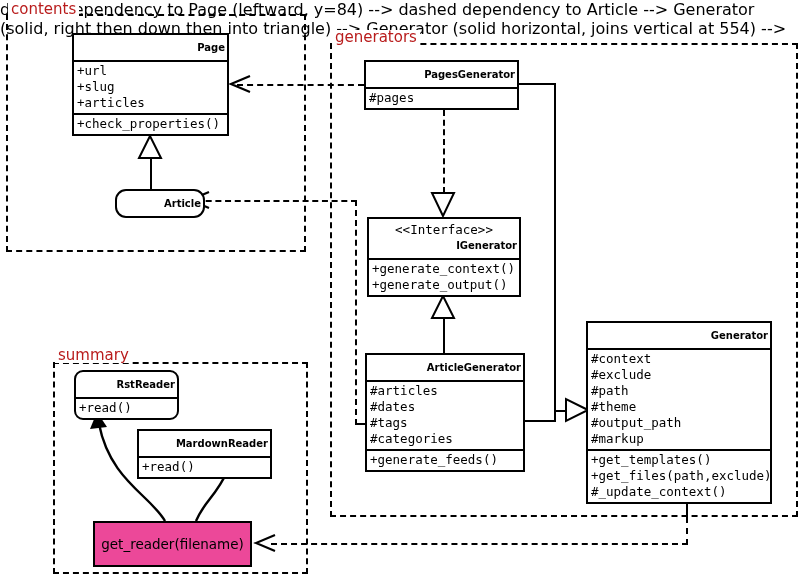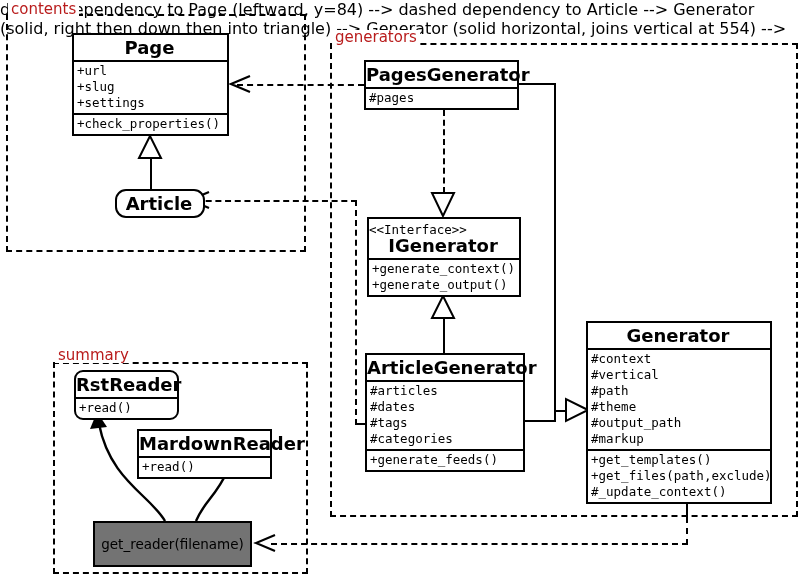--- a/index.html
+++ b/index.html
@@ -41,50 +41,51 @@
   
   .umlbox {
     position: absolute;
     box-sizing: border-box;
     border: 2px solid #000;
     background: #ffffff;
     z-index: 5;
   }
   .uml-title {
     font-weight: bold;
-    font-size: 18px;
-    text-align: center;
+    font-size: 10px;
+    text-align: right;
     padding: 4px 2px 4px 0;
     line-height: 17px;
     font-family: "DejaVu Sans", sans-serif;
   }
   .uml-stereo {
     font-weight: normal;
     font-size: 12.5px;
+    text-align: center;
     line-height: 15px;
     font-family: "DejaVu Sans Mono", monospace;
     padding-top: 3px;
   }
   .uml-sep {
     border-top: 2px solid #000;
   }
   .uml-compartment {
     padding: 1px 2px 2px 3px;
     font-family: "DejaVu Sans Mono", monospace;
     font-size: 12.5px;
     line-height: 16px;
   }
   .uml-compartment div {
     white-space: nowrap;
   }
   .plainbox {
     position: absolute;
     box-sizing: border-box;
     border: 2px solid #000;
-    background: #737373;
+    background: #ec4899;
     z-index: 5;
     display: flex;
     align-items: center;
     justify-content: center;
     font-family: "DejaVu Sans", sans-serif;
     font-size: 13.5px;
   }
 
   
   .conn {
@@ -198,21 +199,21 @@
   </svg>
 
   
 
   
   <div class="umlbox" style="left:72px; top:33px; width:157px;">
     <div class="uml-title">Page</div>
     <div class="uml-compartment uml-sep">
       <div>+url</div>
       <div>+slug</div>
-      <div>+settings</div>
+      <div>+articles</div>
     </div>
     <div class="uml-compartment uml-sep">
       <div>+check_properties()</div>
     </div>
   </div>
 
   
   <div class="umlbox" style="left:115px; top:189px; width:90px;border-radius:11px;">
     <div class="uml-title">Article</div>
   </div>
@@ -247,21 +248,21 @@
     <div class="uml-compartment uml-sep">
       <div>+generate_feeds()</div>
     </div>
   </div>
 
   
   <div class="umlbox" style="left:586px; top:321px; width:186px;">
     <div class="uml-title">Generator</div>
     <div class="uml-compartment uml-sep">
       <div>#context</div>
-      <div>#vertical</div>
+      <div>#exclude</div>
       <div>#path</div>
       <div>#theme</div>
       <div>#output_path</div>
       <div>#markup</div>
     </div>
     <div class="uml-compartment uml-sep">
       <div>+get_templates()</div>
       <div>+get_files(path,exclude)</div>
       <div>#_update_context()</div>
     </div>

